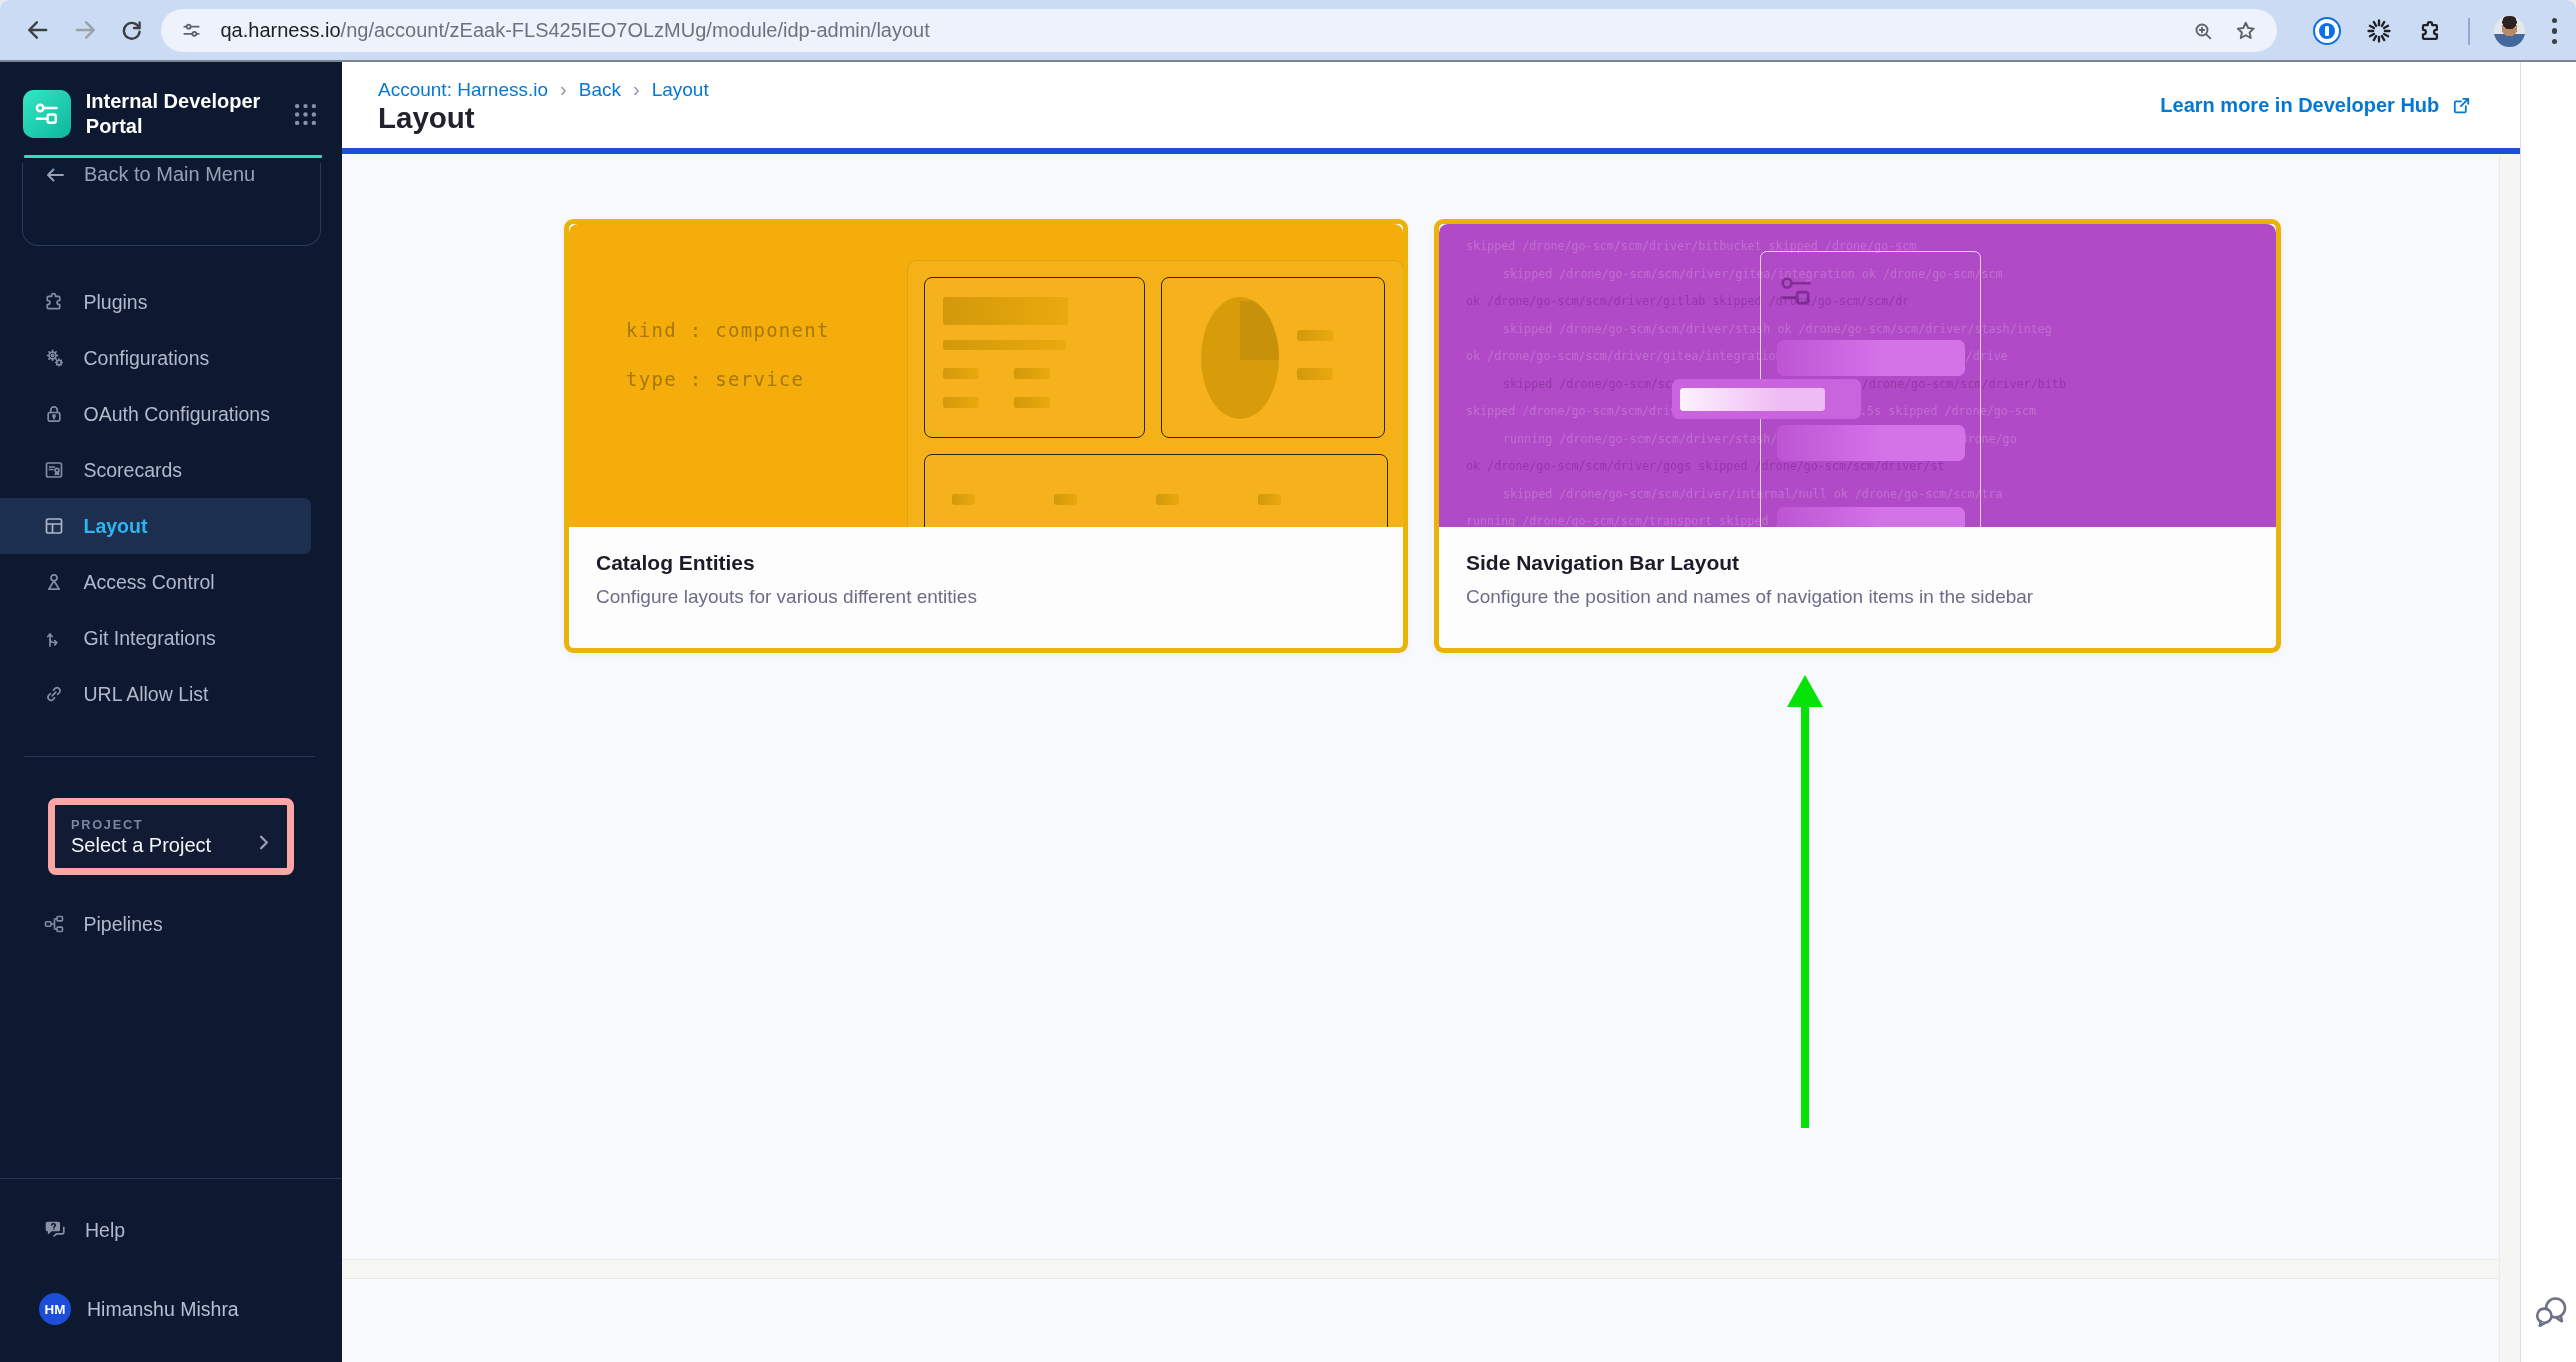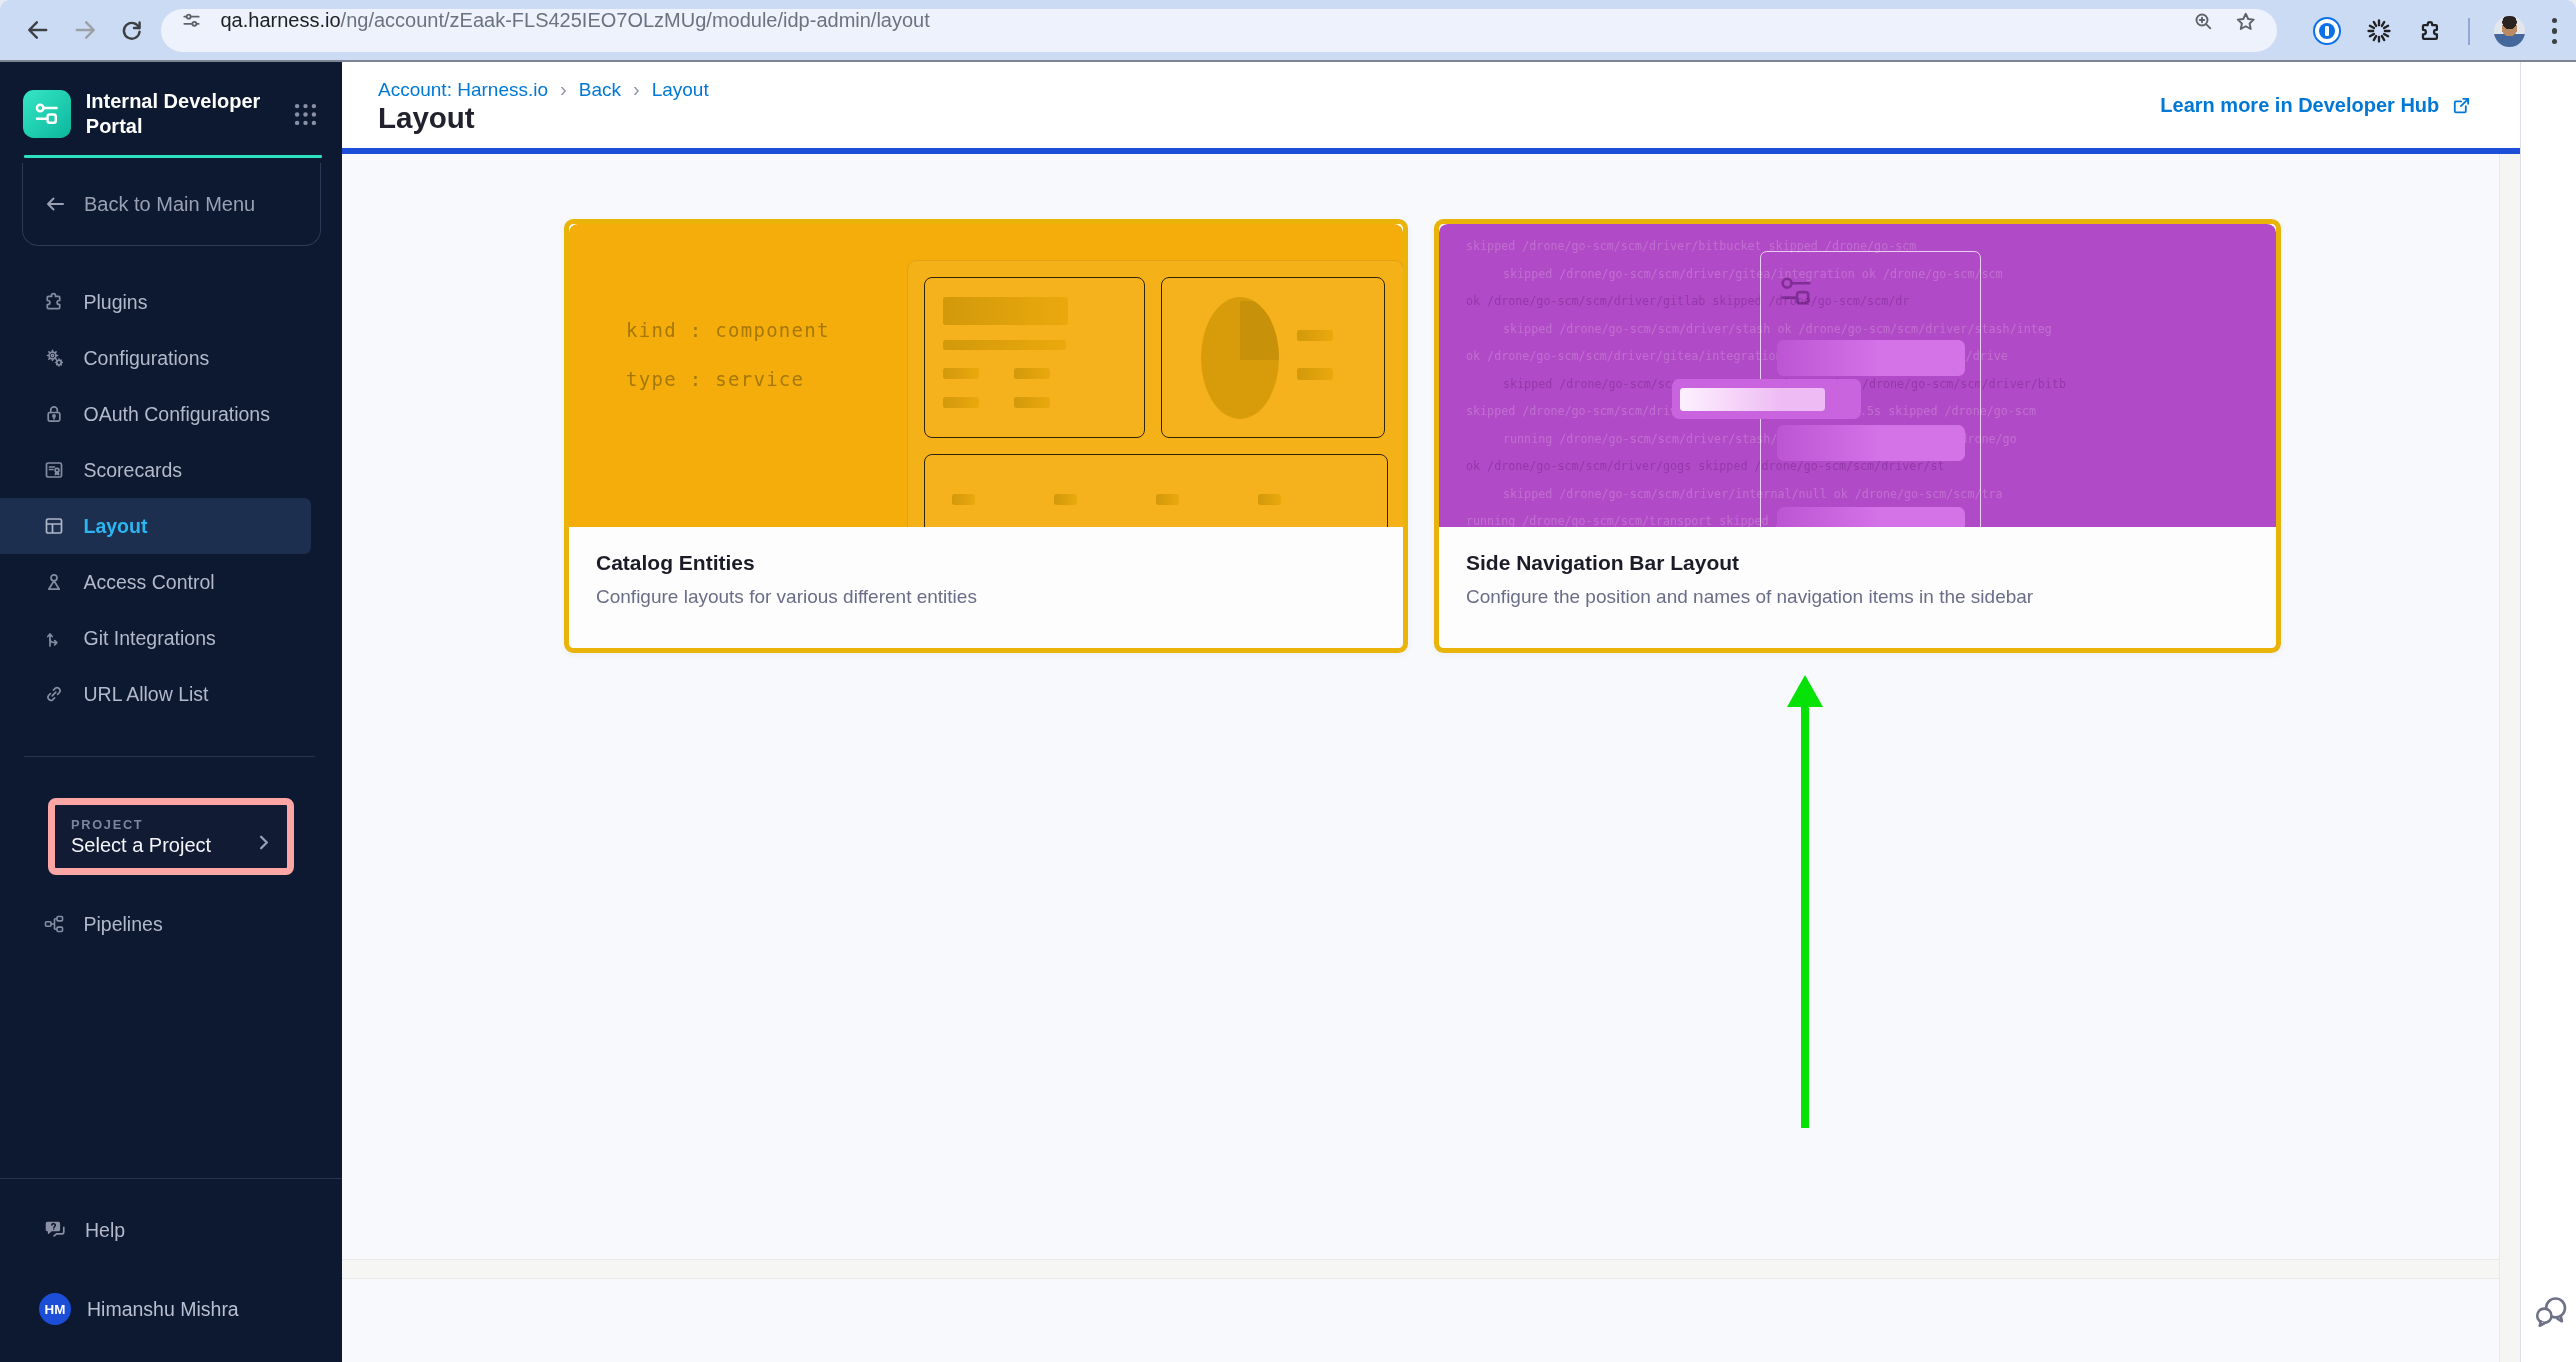--- a/index.html
+++ b/index.html
@@ -14,21 +14,21 @@
   
   .chrome{
     position:absolute; left:0; top:0; width:100%; height:62px;
     background:#ccdbf4; display:flex; align-items:center;
     border-bottom:2px solid #7d8594;
   }
   .chrome-controls{ display:flex; align-items:center; gap:17.5px; padding-left:23px; }
   .chrome-btn{ width:29.5px; height:29.5px; display:flex; align-items:center; justify-content:center; cursor:pointer; }
   .omnibox{
     position:absolute; left:161px; top:9.4px; width:2116px; height:43px;
-    background:#edf2fc; border-radius:21.5px; display:flex; align-items:flex-start;
+    background:#edf2fc; border-radius:21.5px; display:flex; align-items:center;
     padding:0 19px; gap:17.5px;
   }
   .url-text{ font-size:20px; color:#202124; white-space:nowrap; }
   .url-text .path{ color:#6b7280; }
   .omnibox .spacer{ flex:1; }
   .chrome-right{ position:absolute; right:16px; top:0; height:62px; display:flex; align-items:center; gap:24px; }
   .op-icon{ width:28px; height:28px; border-radius:50%; background:#fff; border:2.7px solid #0b71e8; display:flex; align-items:center; justify-content:center; }
   .op-icon .inner{ width:16px; height:16px; border-radius:50%; background:#0b71e8; position:relative; }
   .op-icon .inner:after{ content:""; position:absolute; left:6px; top:3.4px; width:4px; height:9.4px; background:#fff; border-radius:1.3px; }
   .chrome-sep{ width:2px; height:27px; background:#8fa8d6; }
@@ -49,21 +49,21 @@
     width:48px; height:48px; border-radius:10.7px; flex:0 0 auto;
     background:linear-gradient(135deg,#35e6c5 0%, #0cb79c 100%);
     display:flex; align-items:center; justify-content:center;
   }
   .app-title{ margin-left:14.8px; width:176px; color:#fff; font-size:20px; font-weight:700; line-height:25px; }
   .grid-icon{ margin-left:auto; cursor:pointer; }
   .teal-line{ position:absolute; left:24px; right:20px; top:93px; height:2.7px; background:#2ee0bd; border-radius:1.3px; }
   .back-wrap{
     position:absolute; left:21.5px; right:21.5px; top:101px; height:83px;
     border:1px solid #2b3a57; border-top:none; border-radius:0 0 16px 16px;
-    display:flex; align-items:center; padding-left:20px; gap:17.5px; cursor:pointer;
+    display:flex; padding-left:20px; gap:17.5px; cursor:pointer;
   }
   .back-label{ color:#9aa0b4; font-size:20px; }
 
   .nav{ position:absolute; left:0; right:0; top:212px; }
   .nav-row{
     height:56px; display:flex; align-items:center; padding-left:42px; gap:17.5px;
     color:#848ca1; cursor:pointer;
   }
   .nav-row .label{ color:#b3b9cb; font-size:19.5px; }
   .nav-row.active{ background:#1d2f4e; width:311px; border-radius:0 6.7px 6.7px 0; }

